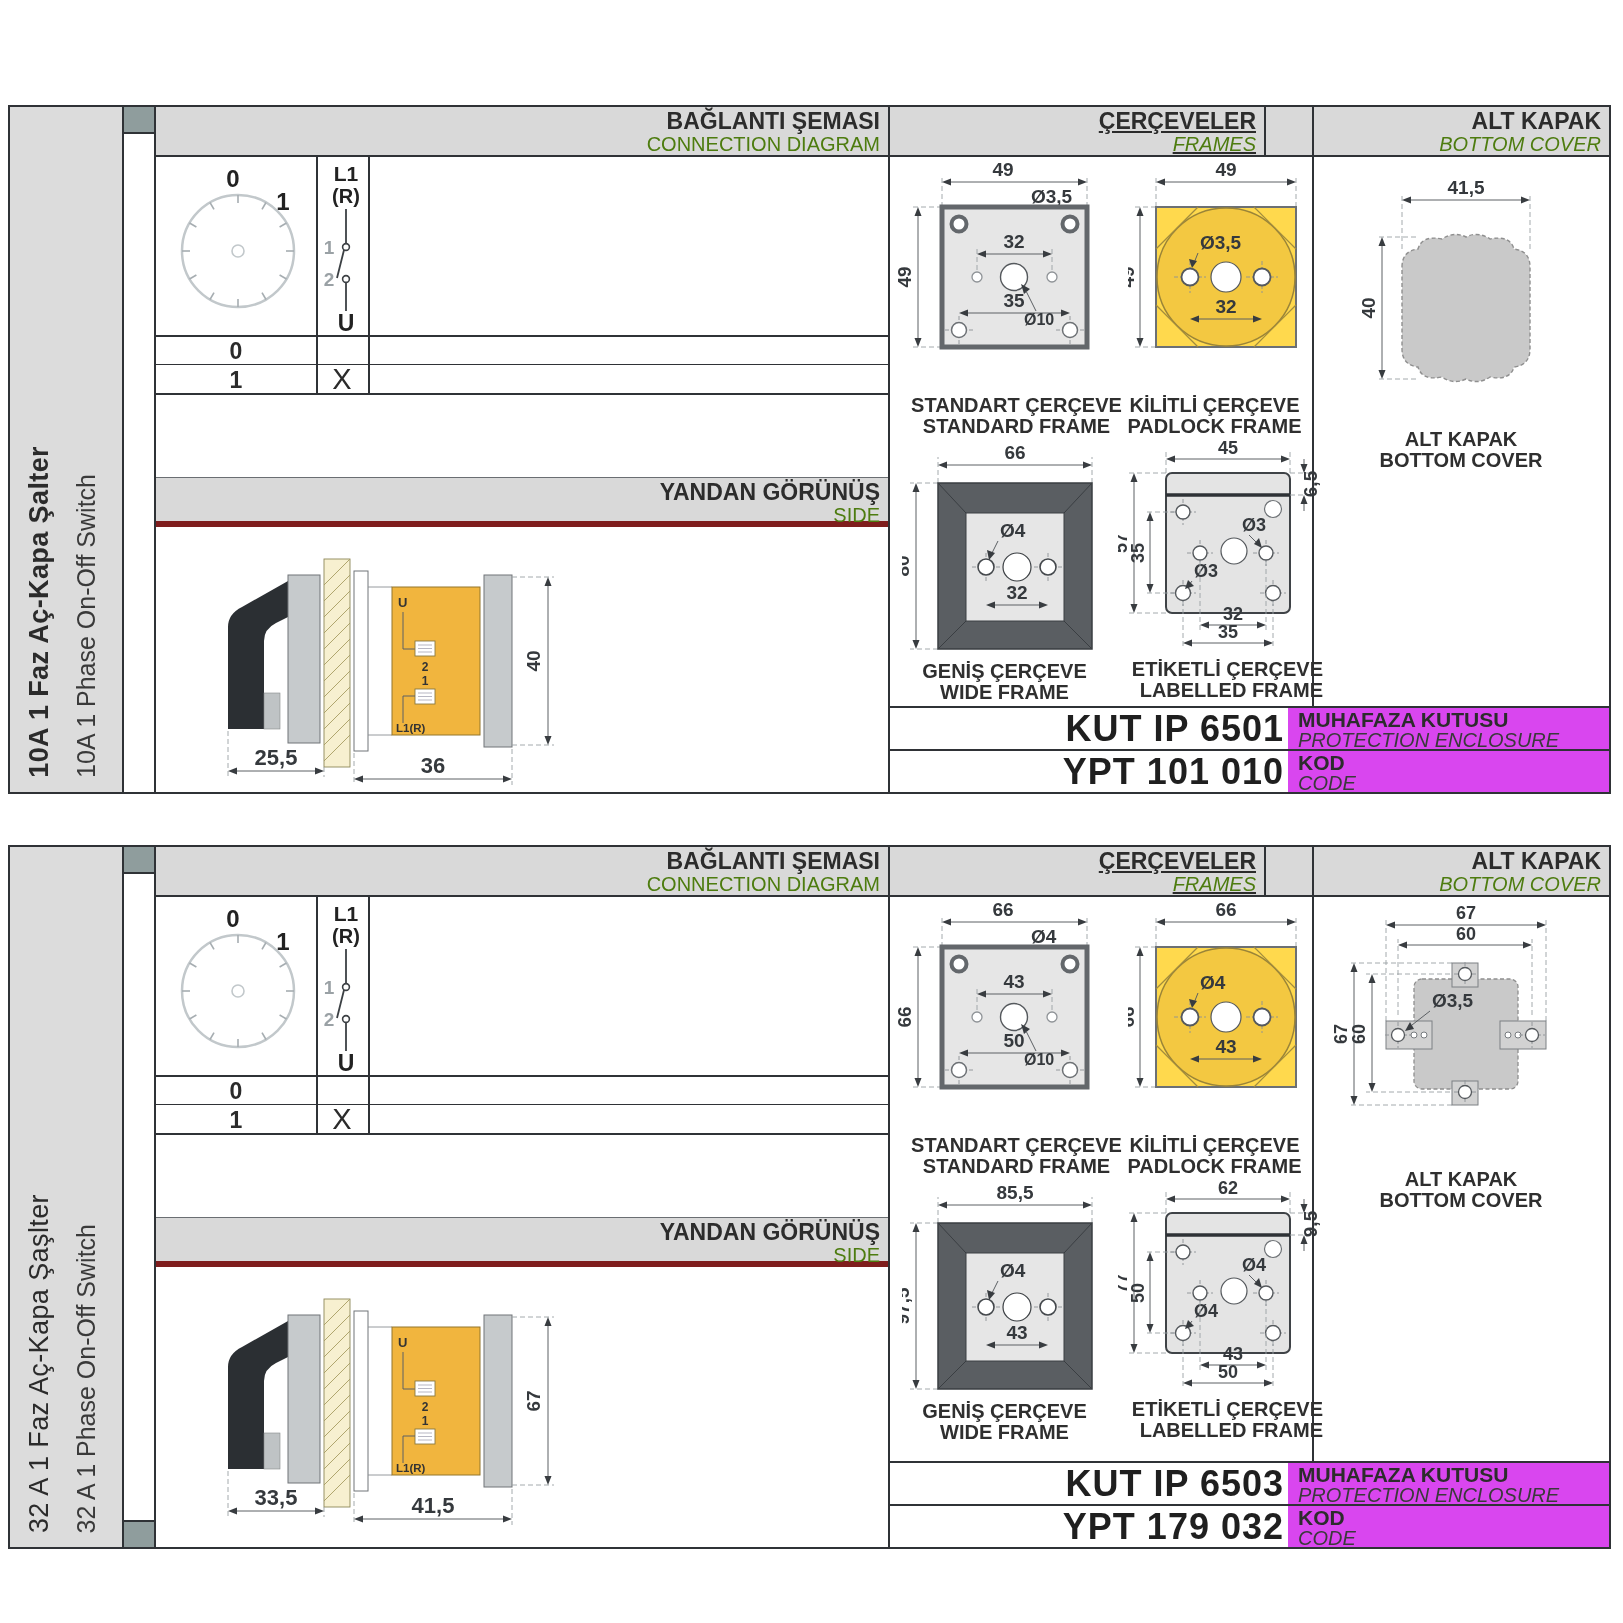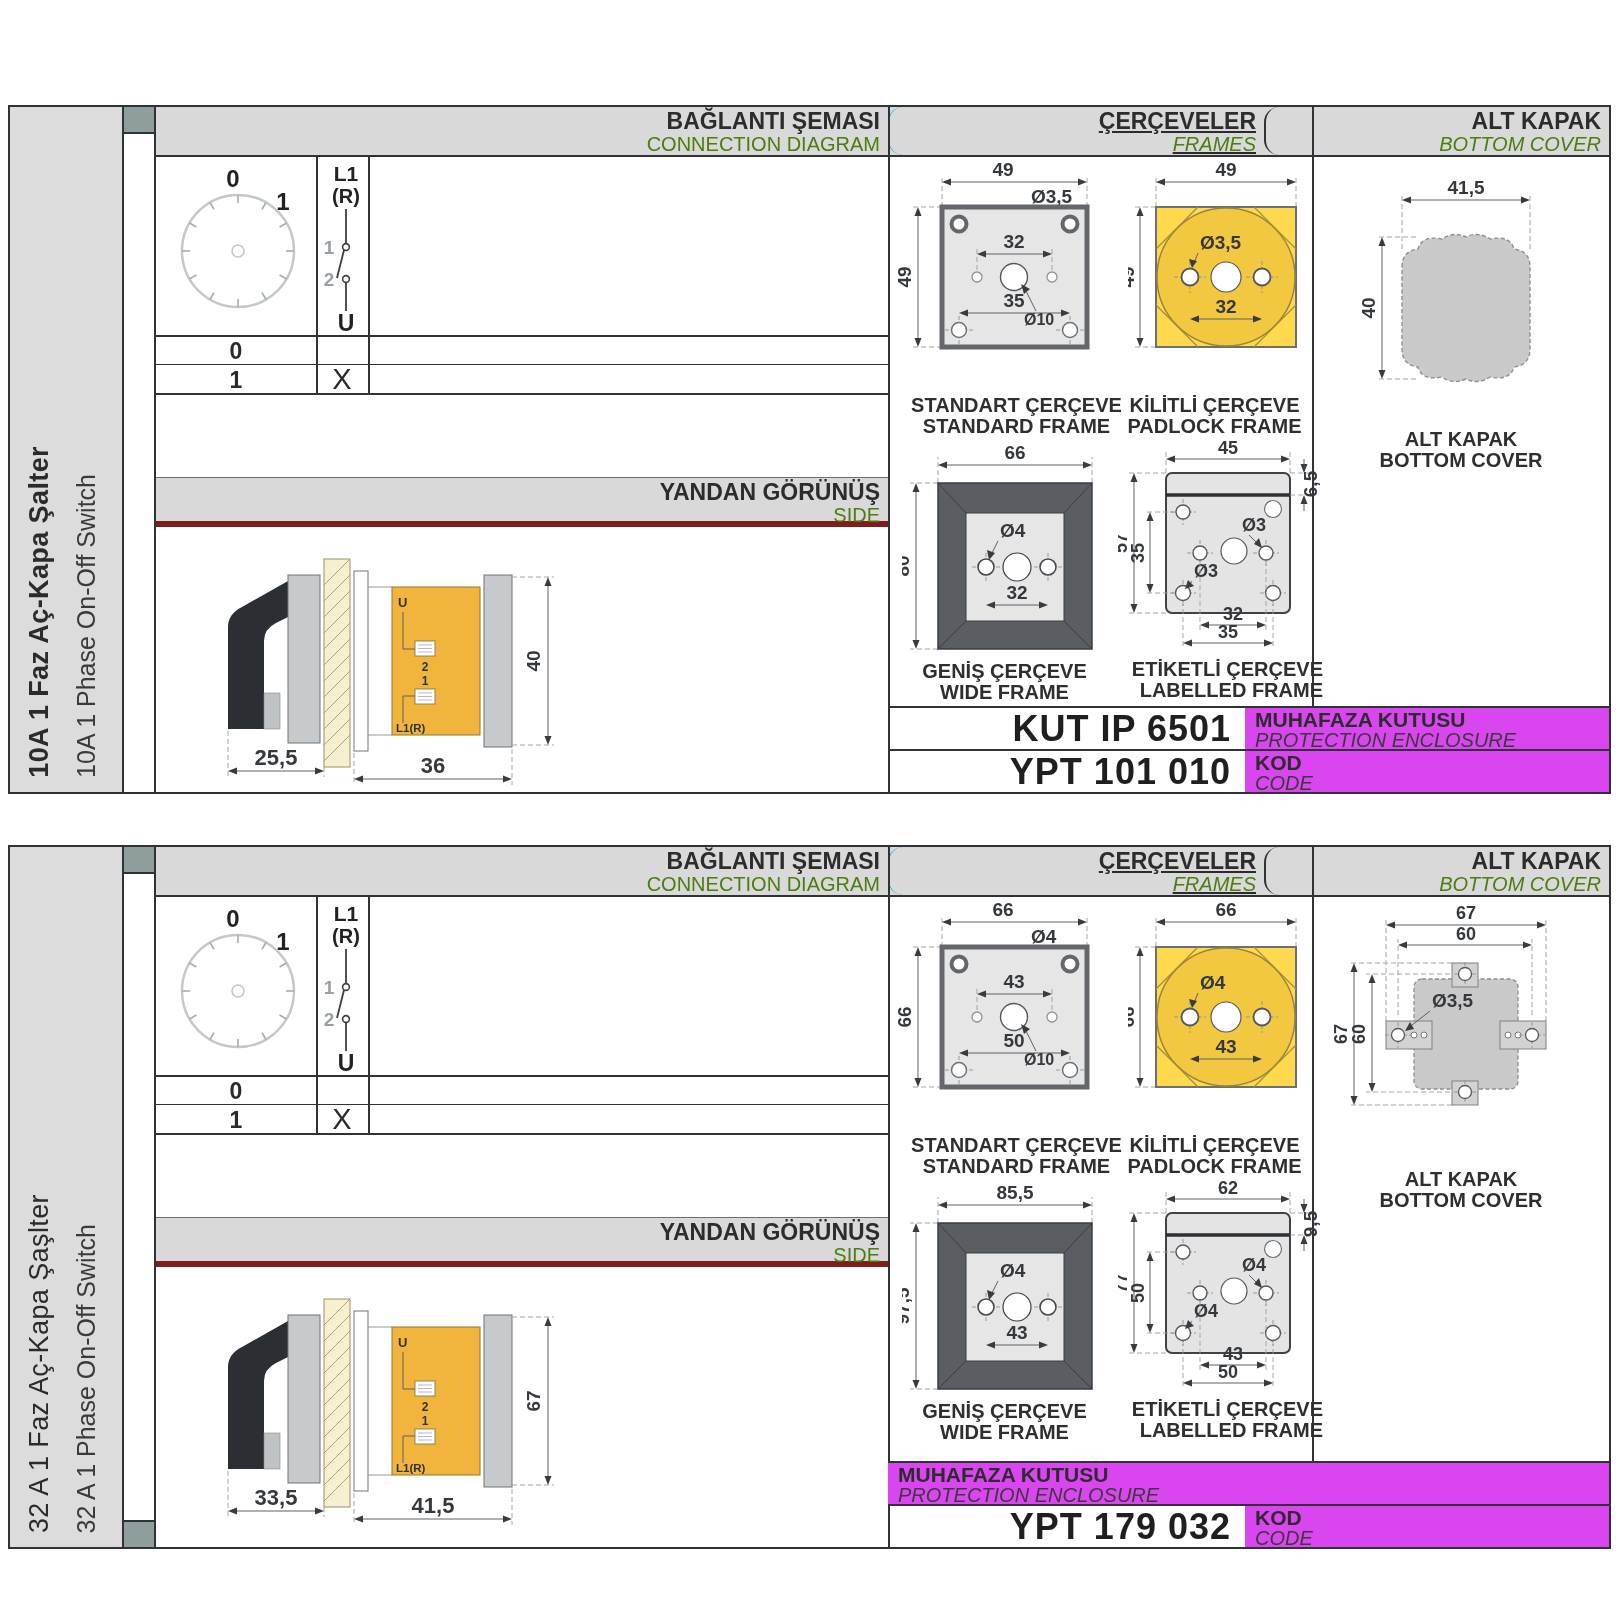--- a/index.html
+++ b/index.html
@@ -18,21 +18,21 @@
   .v1 .lblTR{font-weight:400;}
   .ncol{position:absolute;left:114px;top:0;bottom:0;width:30px;background:#fff;border-right:2px solid #2f3236;}
   .nsq{position:absolute;left:0;top:0;width:30px;height:25px;background:#8f9d9d;border-bottom:2px solid #2f3236;}
   .nsqb{position:absolute;left:0;bottom:0;width:30px;height:25px;background:#8f9d9d;border-top:2px solid #2f3236;display:none;}
   .v1 .nsqb{display:block;}
 
   .content{position:absolute;left:146px;top:0;right:0;bottom:0;}
 
   
   .hdr{position:absolute;top:0;left:0;right:0;height:50px;background:#d9d9d9;border-bottom:2px solid #2f3236;display:flex;box-sizing:border-box;}
-  .hcell{box-sizing:border-box;padding:2px 8px 0 0;text-align:right;border-radius:15px;}
+  .hcell{box-sizing:border-box;padding:2px 8px 0 0;text-align:right;}
   .h1{width:732px;}
   .h2{width:376px;border-left:1px solid #0ea5e9;text-decoration:underline;}
   .h3{flex:1;border-left:2px solid #2f3236;}
   .htr{font-weight:700;font-size:23px;line-height:24px;color:#2c2c2c;}
   .hen{font-size:20px;line-height:22px;color:#4d7c0f;}
   .it{font-style:italic;}
 
   
   .vlA{position:absolute;left:160px;top:50px;height:236px;border-left:2px solid #2f3236;}
   .vlB{position:absolute;left:212px;top:50px;height:236px;border-left:2px solid #2f3236;}
@@ -69,21 +69,21 @@
   .capStd{left:736px;top:288px;width:225px;margin-left:12px;}
   .capPad{left:956px;top:288px;width:205px;}
   .capWide{left:736px;top:554px;width:225px;}
   .capLab{left:952px;top:552px;width:215px;text-align:right;}
   .capCov{left:1175px;top:322px;width:260px;}
 
   
   .crow{position:absolute;left:732px;right:0;height:41px;border-top:2px solid #2f3236;display:flex;}
   .crow1{bottom:43px;}
   .crow2{bottom:0;}
-  .ccode{width:357px;display:flex;align-items:center;justify-content:flex-end;padding-right:14px;
+  .ccode{width:400px;display:flex;align-items:center;justify-content:flex-end;padding-right:4px;
          box-sizing:border-box;font-size:36px;font-weight:600;letter-spacing:1px;color:#1f1f1f;}
   .cinfo{flex:1;background:#d946ef;padding:1px 0 0 10px;box-sizing:border-box;}
   .citr{font-weight:700;font-size:21px;line-height:21px;color:#2c2c2c;}
   .cien{font-style:italic;font-size:20px;line-height:20px;color:#3a3a3a;}
 
   
   svg text{font-family:"Liberation Sans",sans-serif;}
   .dt{font-size:19px;font-weight:700;fill:#35393d;}
   .d16{font-size:16px;}
   .d18{font-size:18px;}
@@ -856,20 +856,21 @@
       <text class="dt" x="104" y="104">Ø3,5</text>
       <line x1="102" y1="108" x2="84" y2="122" class="dim"></line>
       <polygon class="arr" points="77,128 86,126 82,119"></polygon>
     </svg>
     <div class="cap capCov">
       <div>ALT KAPAK</div>
       <div>BOTTOM COVER</div>
     </div>
 
     <div class="crow crow1">
+      <div class="ccode">KUT IP 6503</div>
       <div class="cinfo">
         <div class="citr">MUHAFAZA KUTUSU</div>
         <div class="cien">PROTECTION ENCLOSURE</div>
       </div>
     </div>
     <div class="crow crow2">
       <div class="ccode">YPT 179 032</div>
       <div class="cinfo">
         <div class="citr">KOD</div>
         <div class="cien">CODE</div>

